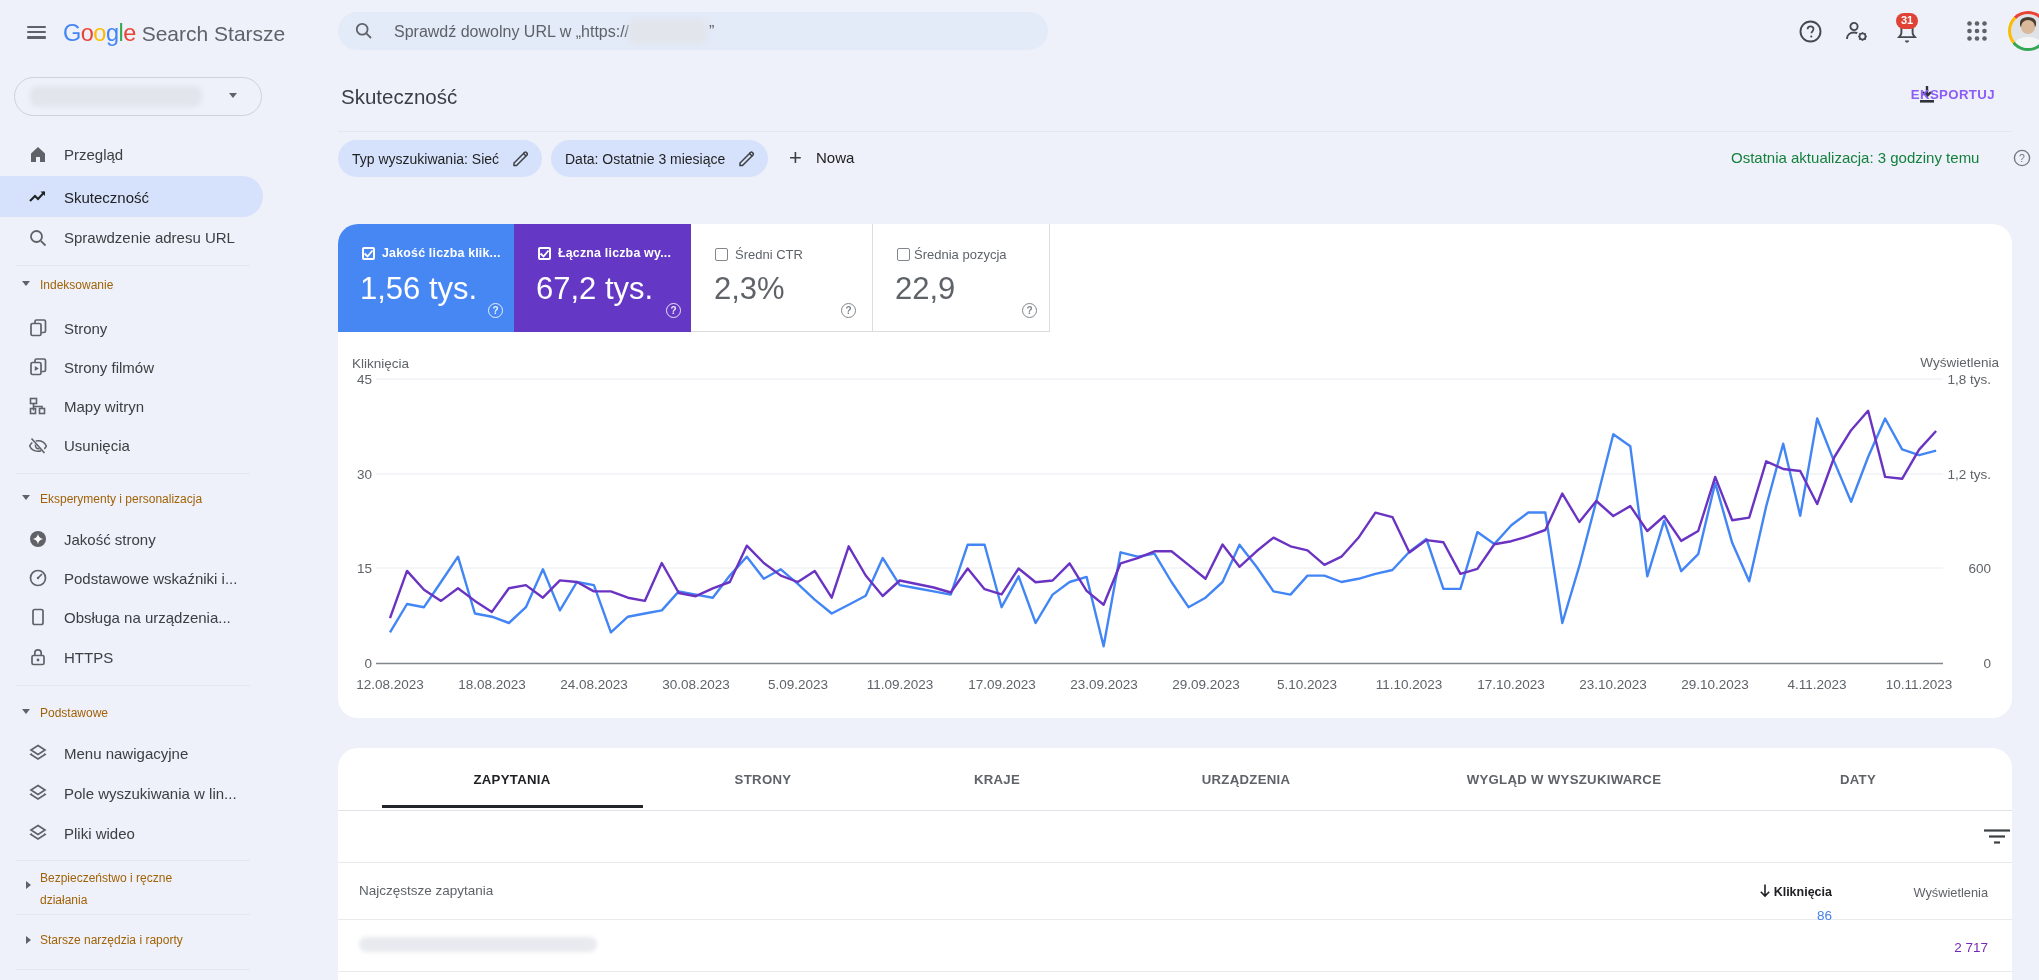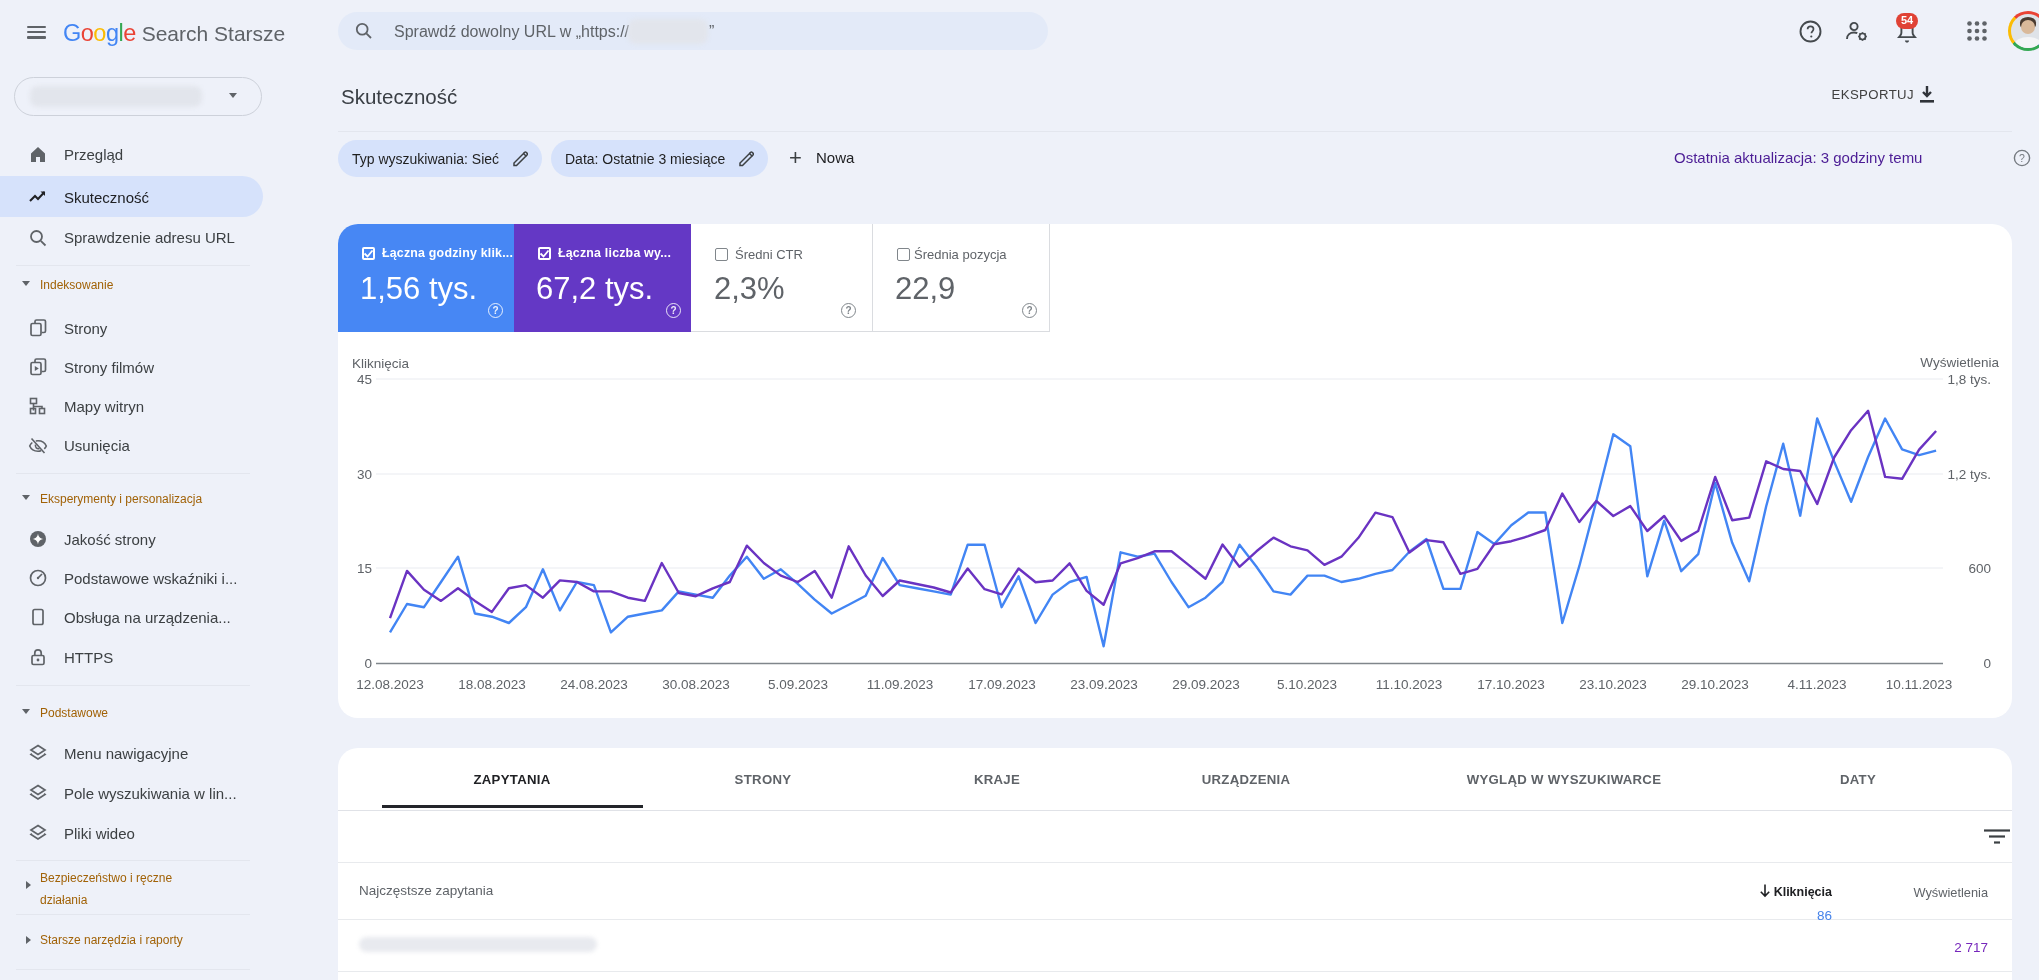--- a/index.html
+++ b/index.html
@@ -72,21 +72,21 @@
       <line x1="14.4" y1="13.4" x2="15.4" y2="14.4"></line>
       <line x1="19.6" y1="18.6" x2="20.6" y2="19.6"></line>
       <line x1="20.6" y1="13.4" x2="19.6" y2="14.4"></line>
       <line x1="15.4" y1="18.6" x2="14.4" y2="19.6"></line>
     </g>
   </svg>
 <svg class="abs" style="left:1895px;top:19px" width="24" height="27" viewBox="0 0 24 27">
     <path d="M12 3.4c-3.2 0-5.6 2.4-5.6 5.8v4.6c0 1-.4 1.9-1.1 2.7L4 18.1h16l-1.3-1.6c-.7-.8-1.1-1.7-1.1-2.7V9.2c0-3.4-2.4-5.8-5.6-5.8z" fill="none" stroke="#454a4e" stroke-width="1.9"></path>
     <path d="M9.9 21.6a2.1 2.1 0 0 0 4.2 0z" fill="#454a4e"></path>
   </svg>
-<div class="abs" style="left:1896px;top:13px;width:22px;height:15.5px;background:#e04235;border-radius:8px;color:#fff;font-size:11px;font-weight:bold;text-align:center;line-height:15.5px">54</div>
+<div class="abs" style="left:1896px;top:13px;width:22px;height:15.5px;background:#e04235;border-radius:8px;color:#fff;font-size:11px;font-weight:bold;text-align:center;line-height:15.5px">31</div>
 <svg class="abs" style="left:1966px;top:20px" width="22" height="22" viewBox="0 0 22 22">
     <g fill="#5f6368">
       <circle cx="3.5" cy="3.5" r="2.3"></circle>
       <circle cx="11" cy="3.5" r="2.3"></circle>
       <circle cx="18.5" cy="3.5" r="2.3"></circle>
       <circle cx="3.5" cy="11" r="2.3"></circle>
       <circle cx="11" cy="11" r="2.3"></circle>
       <circle cx="18.5" cy="11" r="2.3"></circle>
       <circle cx="3.5" cy="18.5" r="2.3"></circle>
       <circle cx="11" cy="18.5" r="2.3"></circle>
@@ -197,54 +197,54 @@
 <div class="tri trir" style="left:26px;top:936px"></div>
 <div class="navhead" style="top:933px">Starsze narzędzia i raporty</div>
 <div class="divh" style="left:16px;top:969px;width:234px"></div>
 
 <div class="abs" style="left:341px;top:85px;font-size:20.5px;color:#3a3f45">Skuteczność</div>
 <div class="divh" style="left:338px;top:131px;width:1674px"></div>
 <svg class="abs" style="left:1917px;top:84px" width="20" height="20" viewBox="0 0 20 20">
     <path d="M10 2v10M6 8l4 4 4-4" fill="none" stroke="#30343a" stroke-width="2.4"></path>
     <rect x="3" y="16" width="14" height="2.6" fill="#30343a"></rect>
   </svg>
-<div class="abs" style="left:1914px;top:87px;font-size:13.2px;font-weight:normal;letter-spacing:.4px;color:#404040;transform:translateX(-100%)">EKSPORTUJ</div>
+<div class="abs" style="left:1995px;top:87px;font-size:13.2px;font-weight:bold;letter-spacing:.4px;color:#8b5cf6;transform:translateX(-100%)">EKSPORTUJ</div>
 
 <div class="chip" style="left:338px">Typ wyszukiwania: Sieć<svg style="margin-left:12px" width="17" height="17" viewBox="0 0 17 17">
       <g fill="none" stroke="#3c4043" stroke-width="1.5">
         <path d="M3 14.5V17h2.5L15 7.5 12.5 5z" transform="translate(0,-1.5)"></path>
         <path d="M12.5 5l1.2-1.2a1 1 0 0 1 1.4 0l1.1 1.1a1 1 0 0 1 0 1.4L15 7.5" transform="translate(0,-1.5)"></path>
       </g>
     </svg></div>
 <div class="chip" style="left:551px">Data: Ostatnie 3 miesiące<svg style="margin-left:12px" width="17" height="17" viewBox="0 0 17 17">
       <g fill="none" stroke="#3c4043" stroke-width="1.5">
         <path d="M3 14.5V17h2.5L15 7.5 12.5 5z" transform="translate(0,-1.5)"></path>
         <path d="M12.5 5l1.2-1.2a1 1 0 0 1 1.4 0l1.1 1.1a1 1 0 0 1 0 1.4L15 7.5" transform="translate(0,-1.5)"></path>
       </g>
     </svg></div>
 <div class="abs" style="left:789px;top:145px;font-size:22px;color:#3c4043;font-weight:300">+</div>
 <div class="abs" style="left:816px;top:149px;font-size:15px;color:#202124">Nowa</div>
-<div class="abs grey" style="left:1674px;top:149px;font-size:15px;color:#4c1d95">Ostatnia aktualizacja: 3 godziny temu</div>
+<div class="abs grey" style="left:1731px;top:149px;font-size:15px;color:#15803d">Ostatnia aktualizacja: 3 godziny temu</div>
 <svg class="abs" style="left:2013px;top:149px" width="18" height="18" viewBox="0 0 18 18">
     <circle cx="9" cy="9" r="7.6" fill="none" stroke="#757a80" stroke-width="1.4"></circle>
     <text x="9" y="13" font-size="10.5" fill="#757a80" text-anchor="middle" font-family="Liberation Sans">?</text>
   </svg>
 
 <div class="card" style="left:338px;top:224px;width:1674px;height:494px"></div>
 
 <div class="abs" style="left:338px;top:224px;width:176px;height:108px;background:#4787f4;border-radius:20px 0 0 0"></div>
 <div class="abs" style="left:514px;top:224px;width:177px;height:108px;background:#6438c5"></div>
 <div class="abs" style="left:691px;top:224px;width:182px;height:108px;background:#fff;border-right:1px solid #dadce0;border-bottom:1px solid #dadce0"></div>
 <div class="abs" style="left:873px;top:224px;width:177px;height:108px;background:#fff;border-right:1px solid #dadce0;border-bottom:1px solid #dadce0"></div>
 
 <div class="cbw" style="left:362px"></div>
 <svg class="abs" style="left:362px;top:247px" width="13" height="13" viewBox="0 0 13 13">
     <path d="M2.5 6.5l3 3 5-6" fill="none" stroke="#fff" stroke-width="1.8"></path>
   </svg>
-<div class="tile-labelb" style="left:382px;color:#fff">Łączna godziny klik...</div>
+<div class="tile-labelb" style="left:382px;color:#fff">Jakość liczba klik...</div>
 <div class="tile-value" style="left:360px;color:#fff">1,56 tys.</div>
 <div class="qm qmw" style="left:488px">?</div>
 
 <div class="cbw" style="left:538px"></div>
 <svg class="abs" style="left:538px;top:247px" width="13" height="13" viewBox="0 0 13 13">
     <path d="M2.5 6.5l3 3 5-6" fill="none" stroke="#fff" stroke-width="1.8"></path>
   </svg>
 <div class="tile-labelb" style="left:558px;color:#fff">Łączna liczba wy...</div>
 <div class="tile-value" style="left:536px;color:#fff">67,2 tys.</div>
 <div class="qm qmw" style="left:666px">?</div>

